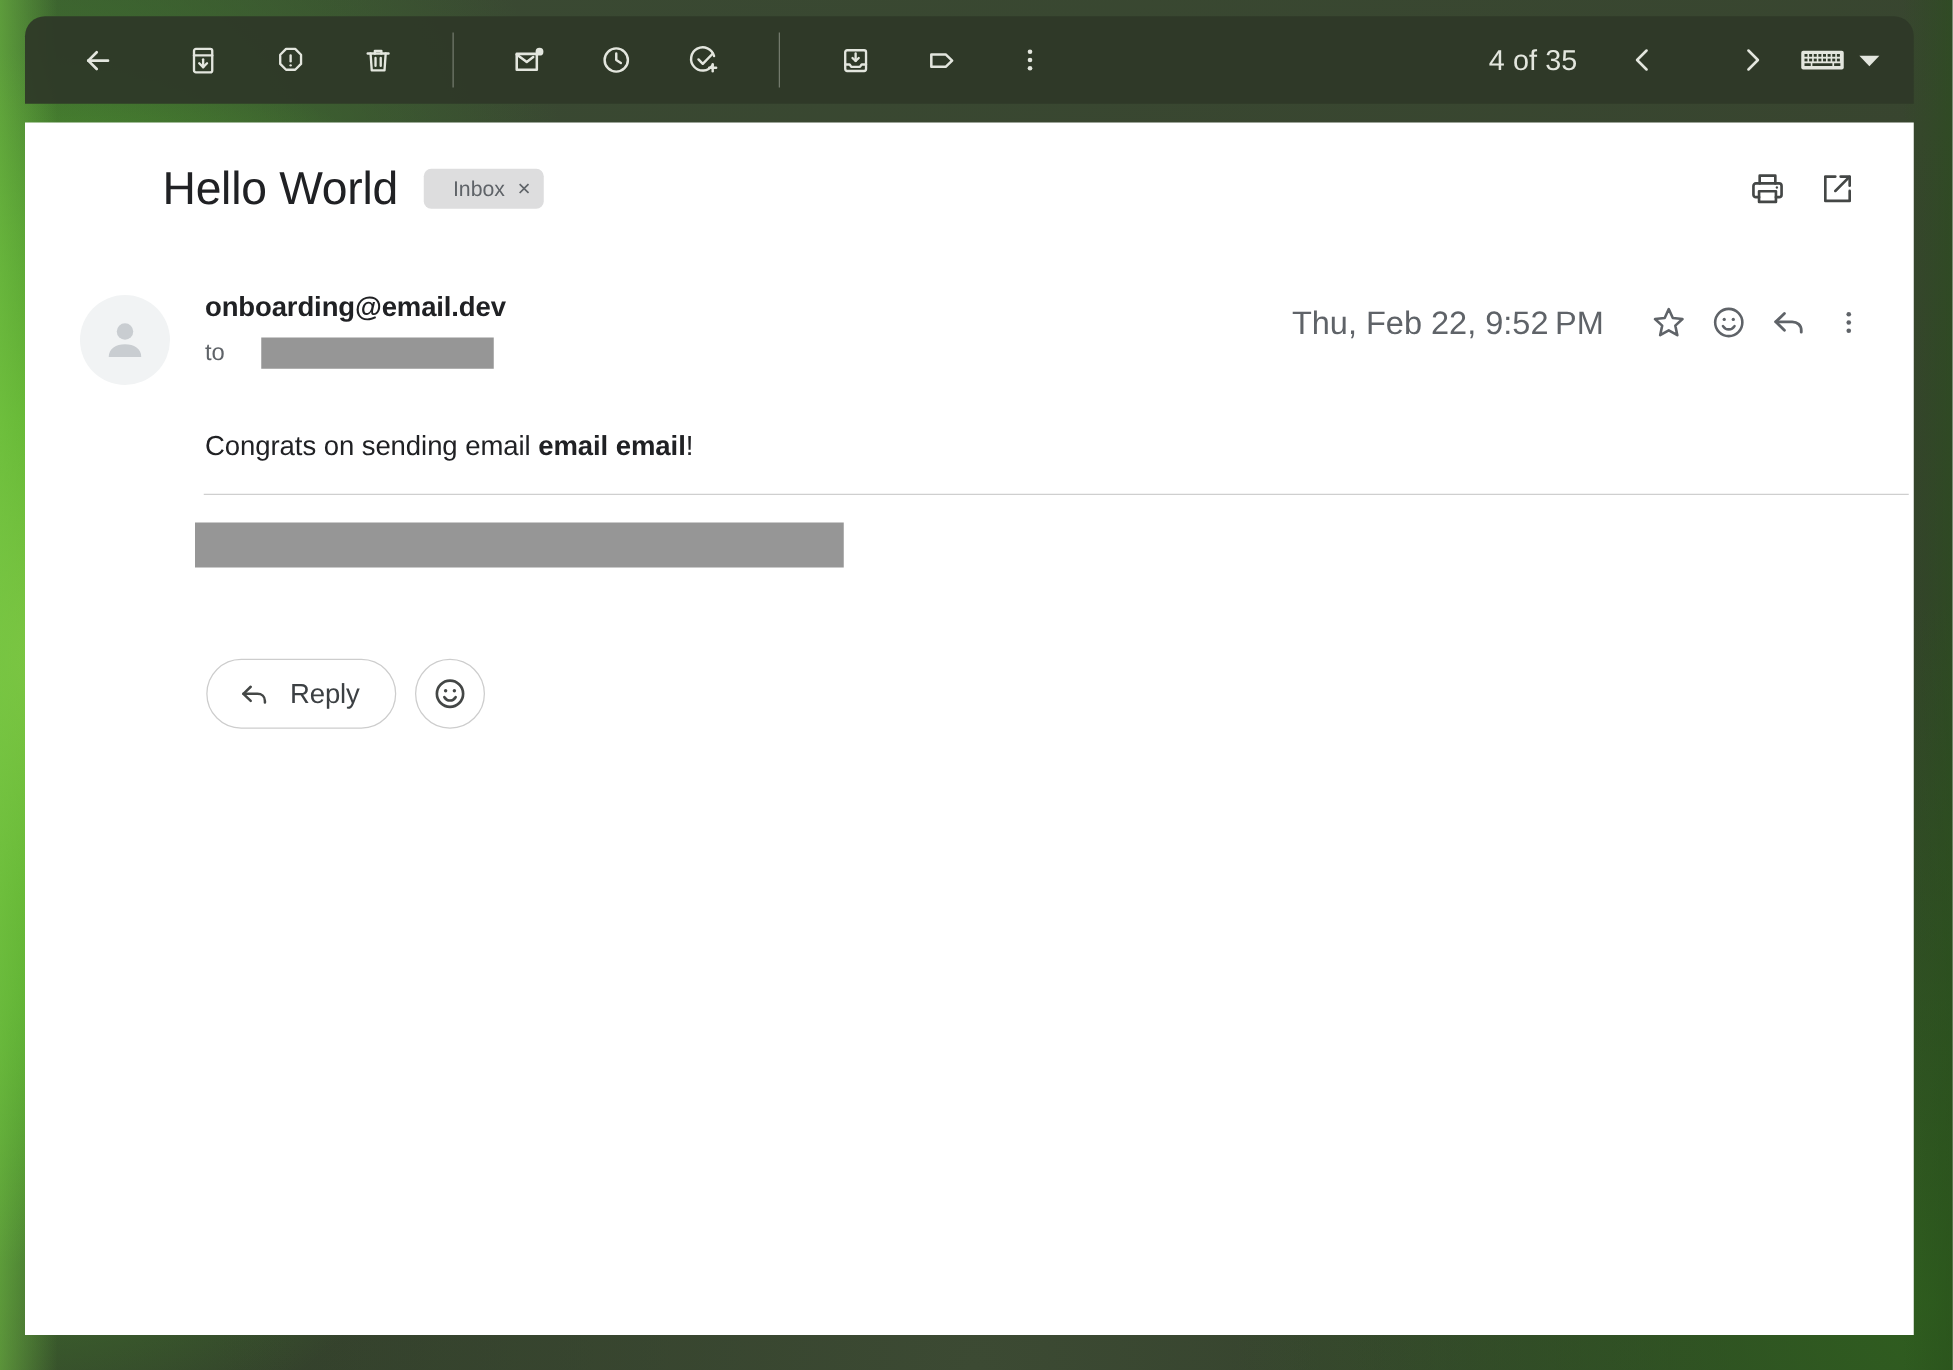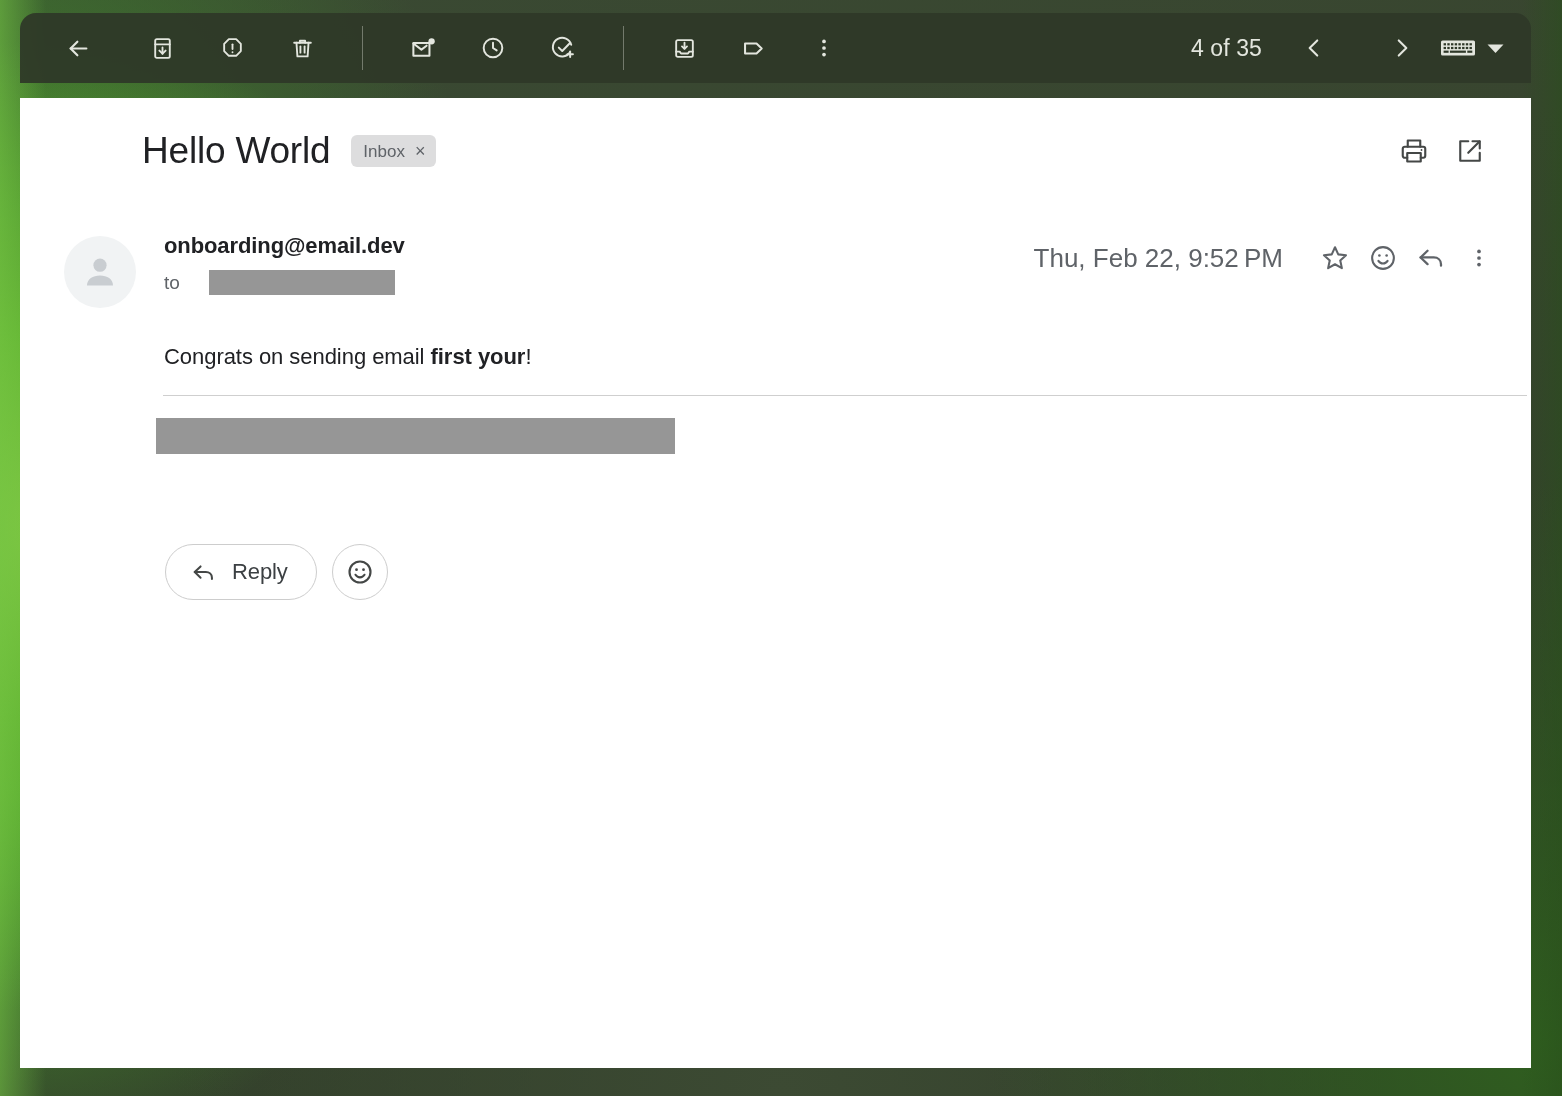--- a/index.html
+++ b/index.html
@@ -92,41 +92,41 @@
     left: 20px;
     top: 98px;
     width: 1511px;
     height: 970px;
     background: #ffffff;
   }
 
   
   #subject-row {
     position: absolute;
-    left: 122px;
+    left: 110px;
     top: 32px;
     right: 46px;
     display: flex;
     align-items: center;
   }
   #page-title {
     font-size: 37px;
     font-weight: 400;
     color: #202124;
     letter-spacing: -0.2px;
     white-space: nowrap;
   }
   #inbox-chip {
     margin-left: 21px;
     background: #ddddde;
     border-radius: 6px;
     height: 32px;
     display: flex;
     align-items: center;
-    padding: 0 11px 0 12px;
+    padding: 0 11px 0 23px;
     gap: 10px;
     cursor: default;
   }
   #inbox-chip-label {
     font-size: 17px;
     color: #5f6368;
     line-height: 1;
   }
   #inbox-chip-x {
     font-size: 18px;
@@ -219,21 +219,21 @@
     top: 320px;
     width: 519px;
     height: 36px;
     background: #969696;
   }
 
   
   #action-row {
     position: absolute;
     left: 145px;
-    top: 446px;
+    top: 429px;
     display: flex;
     align-items: center;
     gap: 15px;
   }
   .pill {
     height: 56px;
     border: 1px solid #cdcdcd;
     border-radius: 28px;
     display: flex;
     align-items: center;
@@ -482,21 +482,21 @@
     <span class="surface-ic">
       <svg width="24" height="24" viewBox="0 0 24 24" fill="#5f6368">
         <circle cx="12" cy="5.4" r="1.85"></circle>
           <circle cx="12" cy="12" r="1.85"></circle>
           <circle cx="12" cy="18.6" r="1.85"></circle>
       </svg>
     </span>
   </div>
 
   <div id="body-text">
-    <span>Congrats on sending email </span><b>first your</b><span>!</span>
+    <span>Congrats on sending email </span><b>email email</b><span>!</span>
   </div>
 
   <div id="body-divider"></div>
   <div id="body-redaction"></div>
 
   <div id="action-row">
     <div class="pill">
       <svg width="27" height="27" viewBox="0 0 24 24" fill="none" stroke="#444746" stroke-width="1.8" stroke-linecap="round" stroke-linejoin="round">
         <path d="M9.4 6.6L4.2 11.6l5.2 5"></path>
         <path d="M4.2 11.6h9.9c3 0 5.4 1.9 5.4 5.1v1.1"></path>

